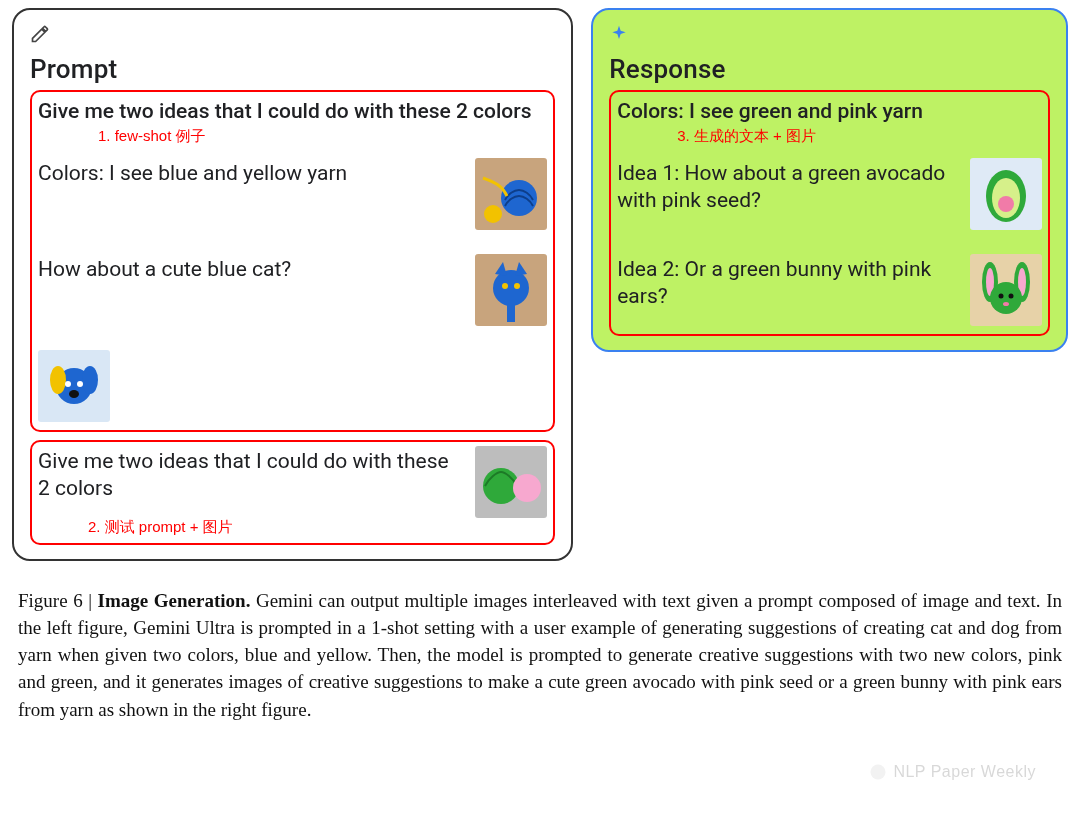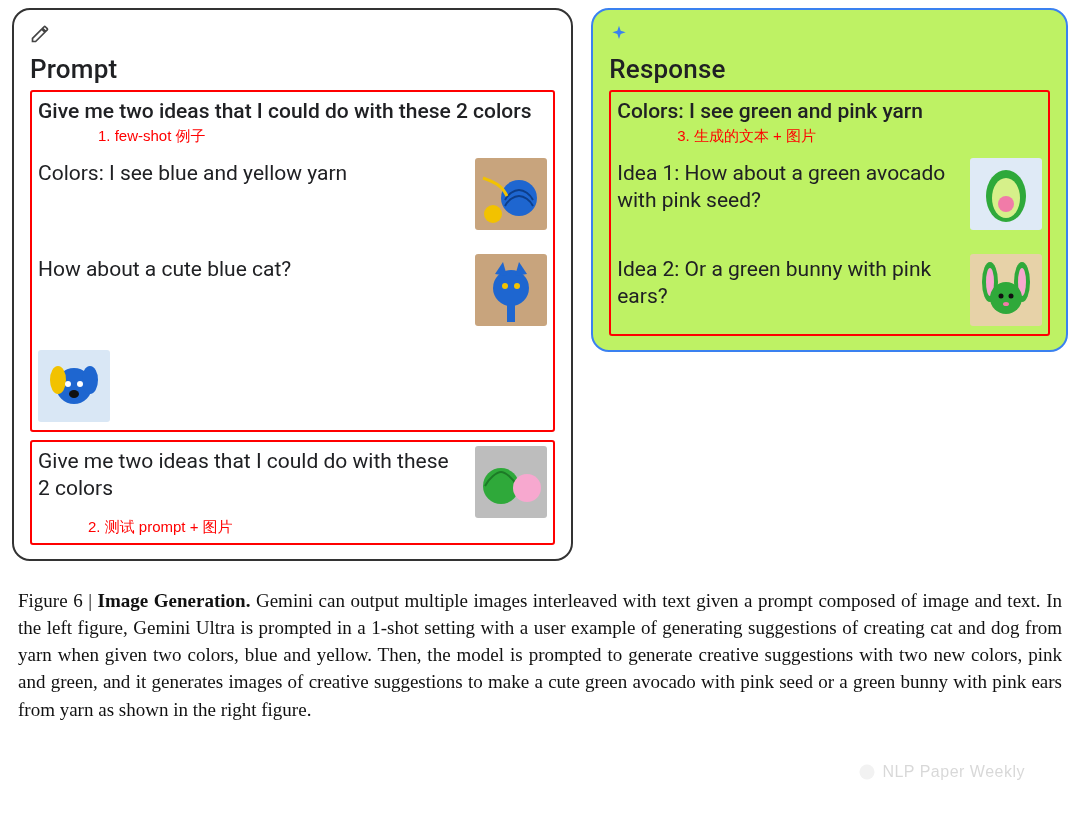--- a/index.html
+++ b/index.html
@@ -31,21 +31,21 @@
   .card h2 {
     font-family: "Google Sans", -apple-system, Roboto, Arial, sans-serif;
     font-weight: 500;
     font-size: 26px;
     letter-spacing: 0.2px;
     color: #202124;
     margin-bottom: 6px;
   }
   .redbox {
     border: 2px solid #ff0000;
-    border-radius: 3px;
+    border-radius: 10px;
     padding: 4px 6px 6px 6px;
     margin-bottom: 8px;
     position: relative;
   }
   .entry {
     display: flex;
     align-items: flex-start;
     justify-content: space-between;
     gap: 10px;
     margin-bottom: 24px;
@@ -85,21 +85,21 @@
     line-height: 1.43;
     color: #111;
     text-align: justify;
     margin-top: 26px;
     padding: 0 6px;
   }
   .fig-label { font-weight: 400; }
   .fig-title { font-weight: 700; }
   .wm {
     position: absolute;
-    right: 55px;
+    right: 44px;
     bottom: 44px;
     opacity: 0.32;
     display: flex;
     align-items: center;
     gap: 6px;
     color: #888;
     font-size: 16px;
     font-family: Arial, sans-serif;
     letter-spacing: 0.5px;
   }

